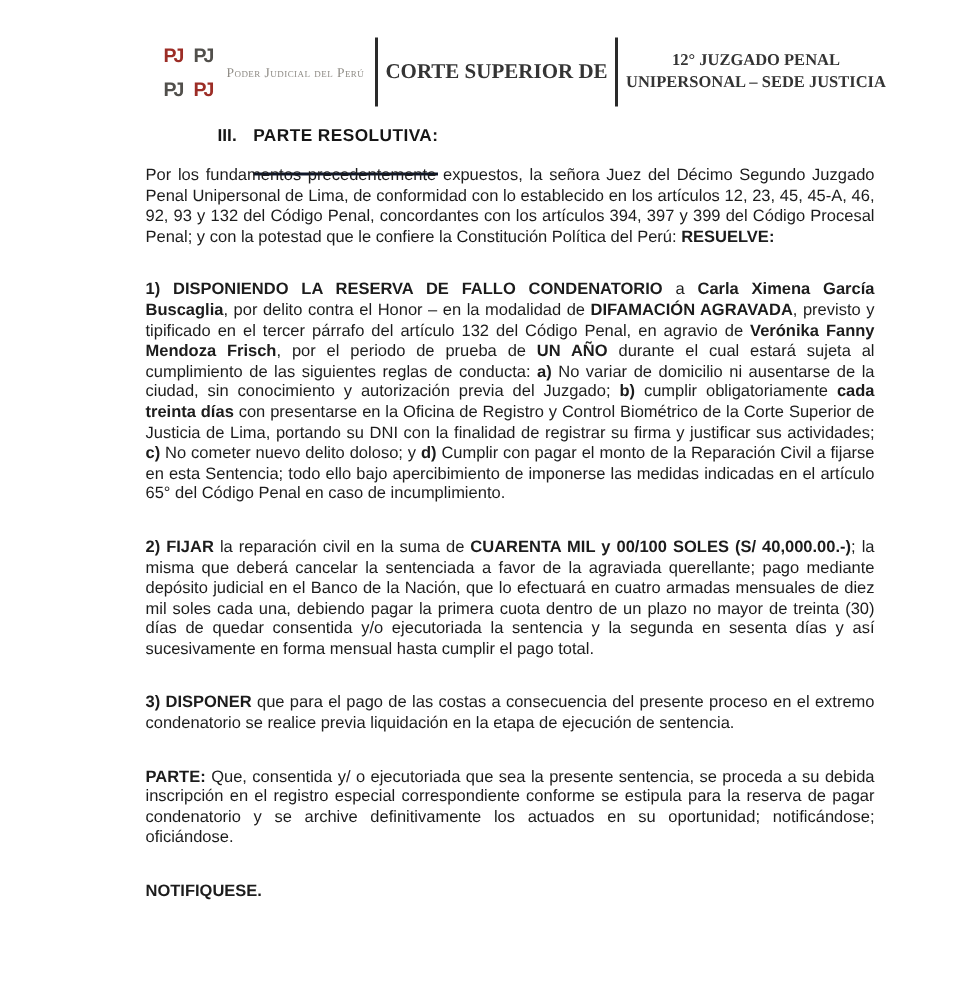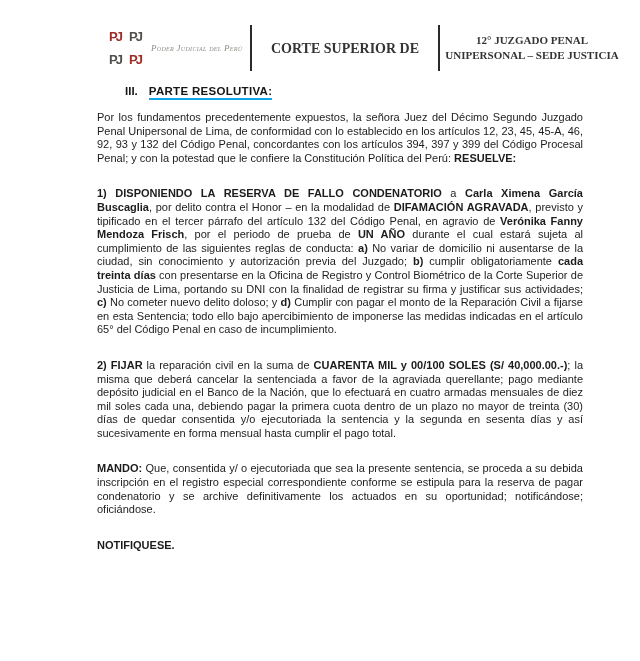--- a/index.html
+++ b/index.html
@@ -52,30 +52,29 @@
   .pj-red  { color: #9c2d26; }
   .pj-gray { color: #514f4b; }
   .institution {
     margin-left: 5px;
     font-family: "Liberation Serif", serif;
     font-variant: small-caps;
     font-size: 9px;
     letter-spacing: 0.3px;
     color: #908d87;
     white-space: nowrap;
-    font-style: italic;
   }
   .hdr-divider {
     width: 2px;
     height: 46px;
     background: #2a2a2a;
     flex-shrink: 0;
   }
   .hdr-center {
-    width: 186px;
+    width: 158px;
     text-align: center;
     font-family: "Liberation Serif", serif;
     font-weight: 700;
     font-size: 14px;
     line-height: 17px;
     color: #343434;
     flex-shrink: 0;
   }
   .hdr-right {
     width: 184px;
@@ -90,24 +89,25 @@
 
   
   .section-heading {
     margin: 11px 57px 14px 125px;
     font-size: 11.5px;
     font-weight: 700;
     color: #161616;
   }
   .section-heading .numeral {
     margin-right: 11px;
+    margin-left: 20px;
   }
   .section-heading .title {
-    border-bottom: 2px solid #0ea5e9;
-    padding-bottom: 1px;
+    border-bottom: 2px solid #0f172a;
+    padding-bottom: 18px;
     letter-spacing: 0.3px;
   }
 
   
   .body-text {
     margin: 0 57px 0 97px;
   }
   .para {
     margin: 0 0 22px 0;
     font-size: 11px;
@@ -149,17 +149,18 @@
   </div>
 
   <div class="section-heading">
     <span class="numeral">III.</span><span class="title">PARTE RESOLUTIVA:</span>
   </div>
 
   <div class="body-text">
     <p class="para"><span>Por los fundamentos precedentemente expuestos, la señora Juez del Décimo Segundo Juzgado Penal Unipersonal de Lima, de conformidad con lo establecido en los artículos 12, 23, 45, 45-A, 46, 92, 93 y 132 del Código Penal, concordantes con los artículos 394, 397 y 399 del Código Procesal Penal; y con la potestad que le confiere la Constitución Política del Perú: </span><b>RESUELVE:</b></p>
     <p class="para"><b>1) DISPONIENDO LA RESERVA DE FALLO CONDENATORIO</b><span> a </span><b>Carla Ximena García Buscaglia</b><span>, por delito contra el Honor – en la modalidad de </span><b>DIFAMACIÓN AGRAVADA</b><span>, previsto y tipificado en el tercer párrafo del artículo 132 del Código Penal, en agravio de </span><b>Verónika Fanny Mendoza Frisch</b><span>, por el periodo de prueba de </span><b>UN AÑO</b><span> durante el cual estará sujeta al cumplimiento de las siguientes reglas de conducta: </span><b>a)</b><span> No variar de domicilio ni ausentarse de la ciudad, sin conocimiento y autorización previa del Juzgado; </span><b>b)</b><span> cumplir obligatoriamente </span><b>cada treinta días</b><span> con presentarse en la Oficina de Registro y Control Biométrico de la Corte Superior de Justicia de Lima, portando su DNI con la finalidad de registrar su firma y justificar sus actividades; </span><b>c)</b><span> No cometer nuevo delito doloso; y </span><b>d)</b><span> Cumplir con pagar el monto de la Reparación Civil a fijarse en esta Sentencia; todo ello bajo apercibimiento de imponerse las medidas indicadas en el artículo 65° del Código Penal en caso de incumplimiento.</span></p>
     <p class="para"><b>2) FIJAR</b><span> la reparación civil en la suma de </span><b>CUARENTA MIL y 00/100 SOLES (S/ 40,000.00.-)</b><span>; la misma que deberá cancelar la sentenciada a favor de la agraviada querellante; pago mediante depósito judicial en el Banco de la Nación, que lo efectuará en cuatro armadas mensuales de diez mil soles cada una, debiendo pagar la primera cuota dentro de un plazo no mayor de treinta (30) días de quedar consentida y/o ejecutoriada la sentencia y la segunda en sesenta días y así sucesivamente en forma mensual hasta cumplir el pago total.</span></p>
-    <p class="para"><b>MANDO:</b><span> Que, consentida y/ o ejecutoriada que sea la presente sentencia, se proceda a su debida inscripción en el registro especial correspondiente conforme se estipula para la reserva de pagar condenatorio y se archive definitivamente los actuados en su oportunidad; notificándose; oficiándose.</span></p>
+    <p class="para"><b>3) DISPONER</b><span> que para el pago de las costas a consecuencia del presente proceso en el extremo condenatorio se realice previa liquidación en la etapa de ejecución de sentencia.</span></p>
+    <p class="para"><b>PARTE:</b><span> Que, consentida y/ o ejecutoriada que sea la presente sentencia, se proceda a su debida inscripción en el registro especial correspondiente conforme se estipula para la reserva de pagar condenatorio y se archive definitivamente los actuados en su oportunidad; notificándose; oficiándose.</span></p>
     <p class="para no-justify"><b>NOTIFIQUESE.</b></p>
   </div>
 
 </div>
 
 </body></html>

